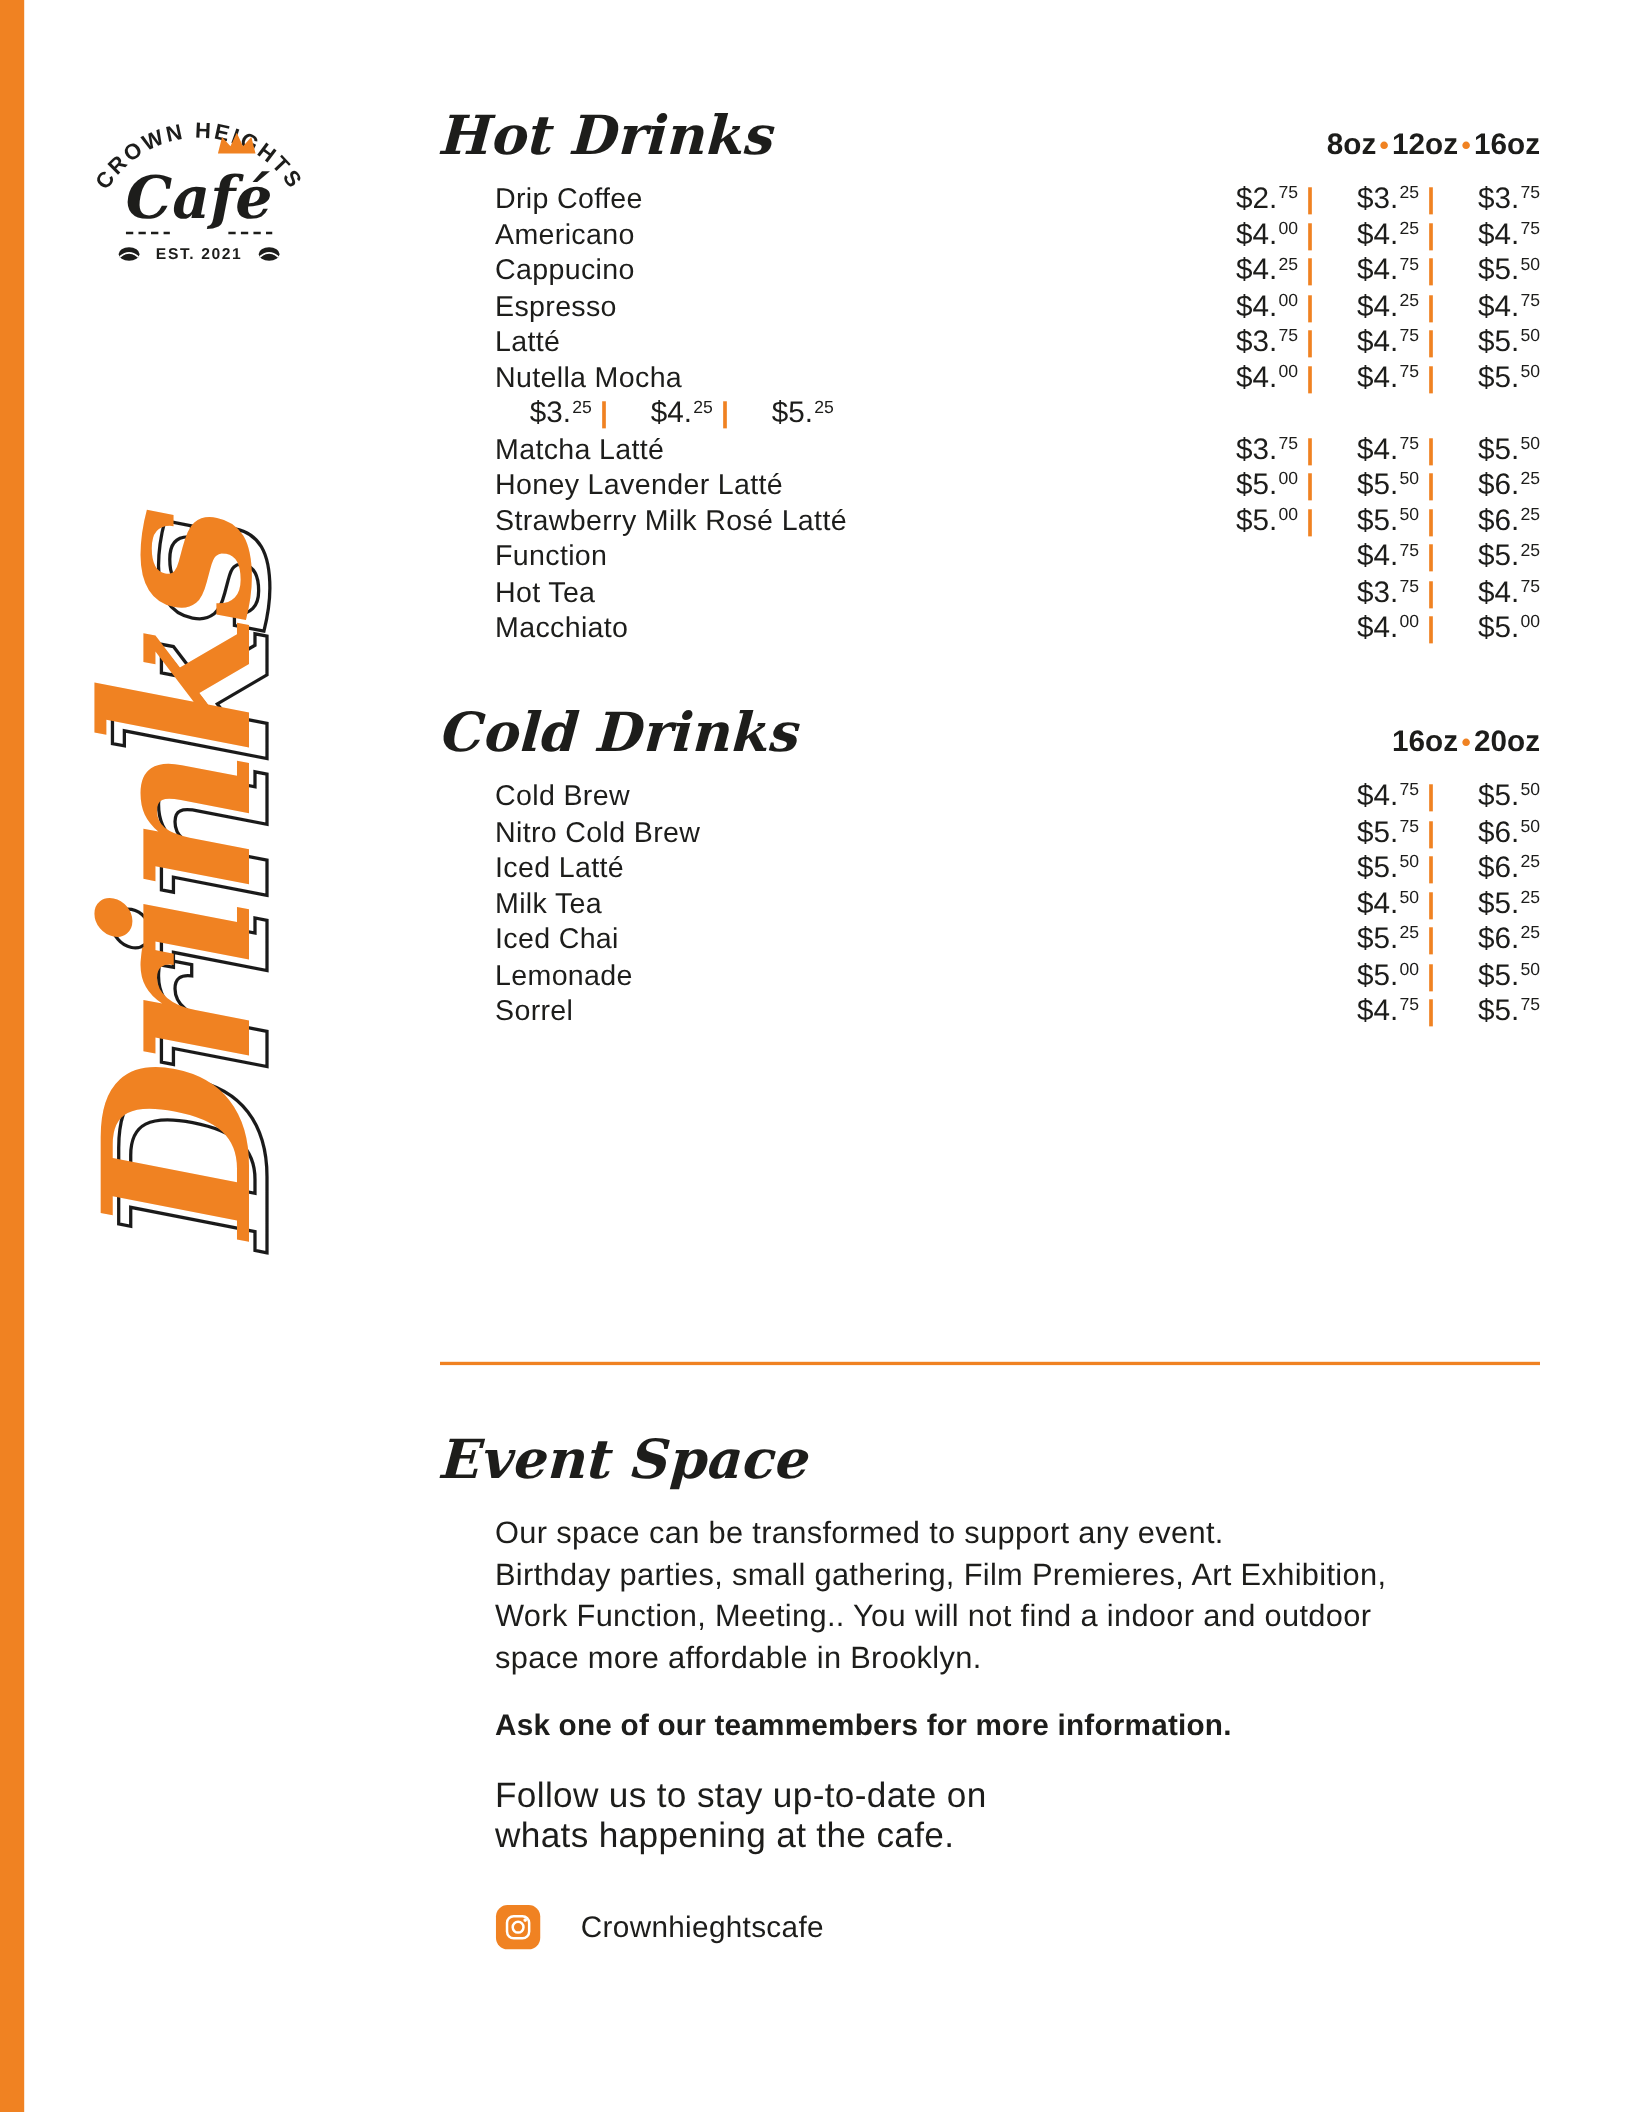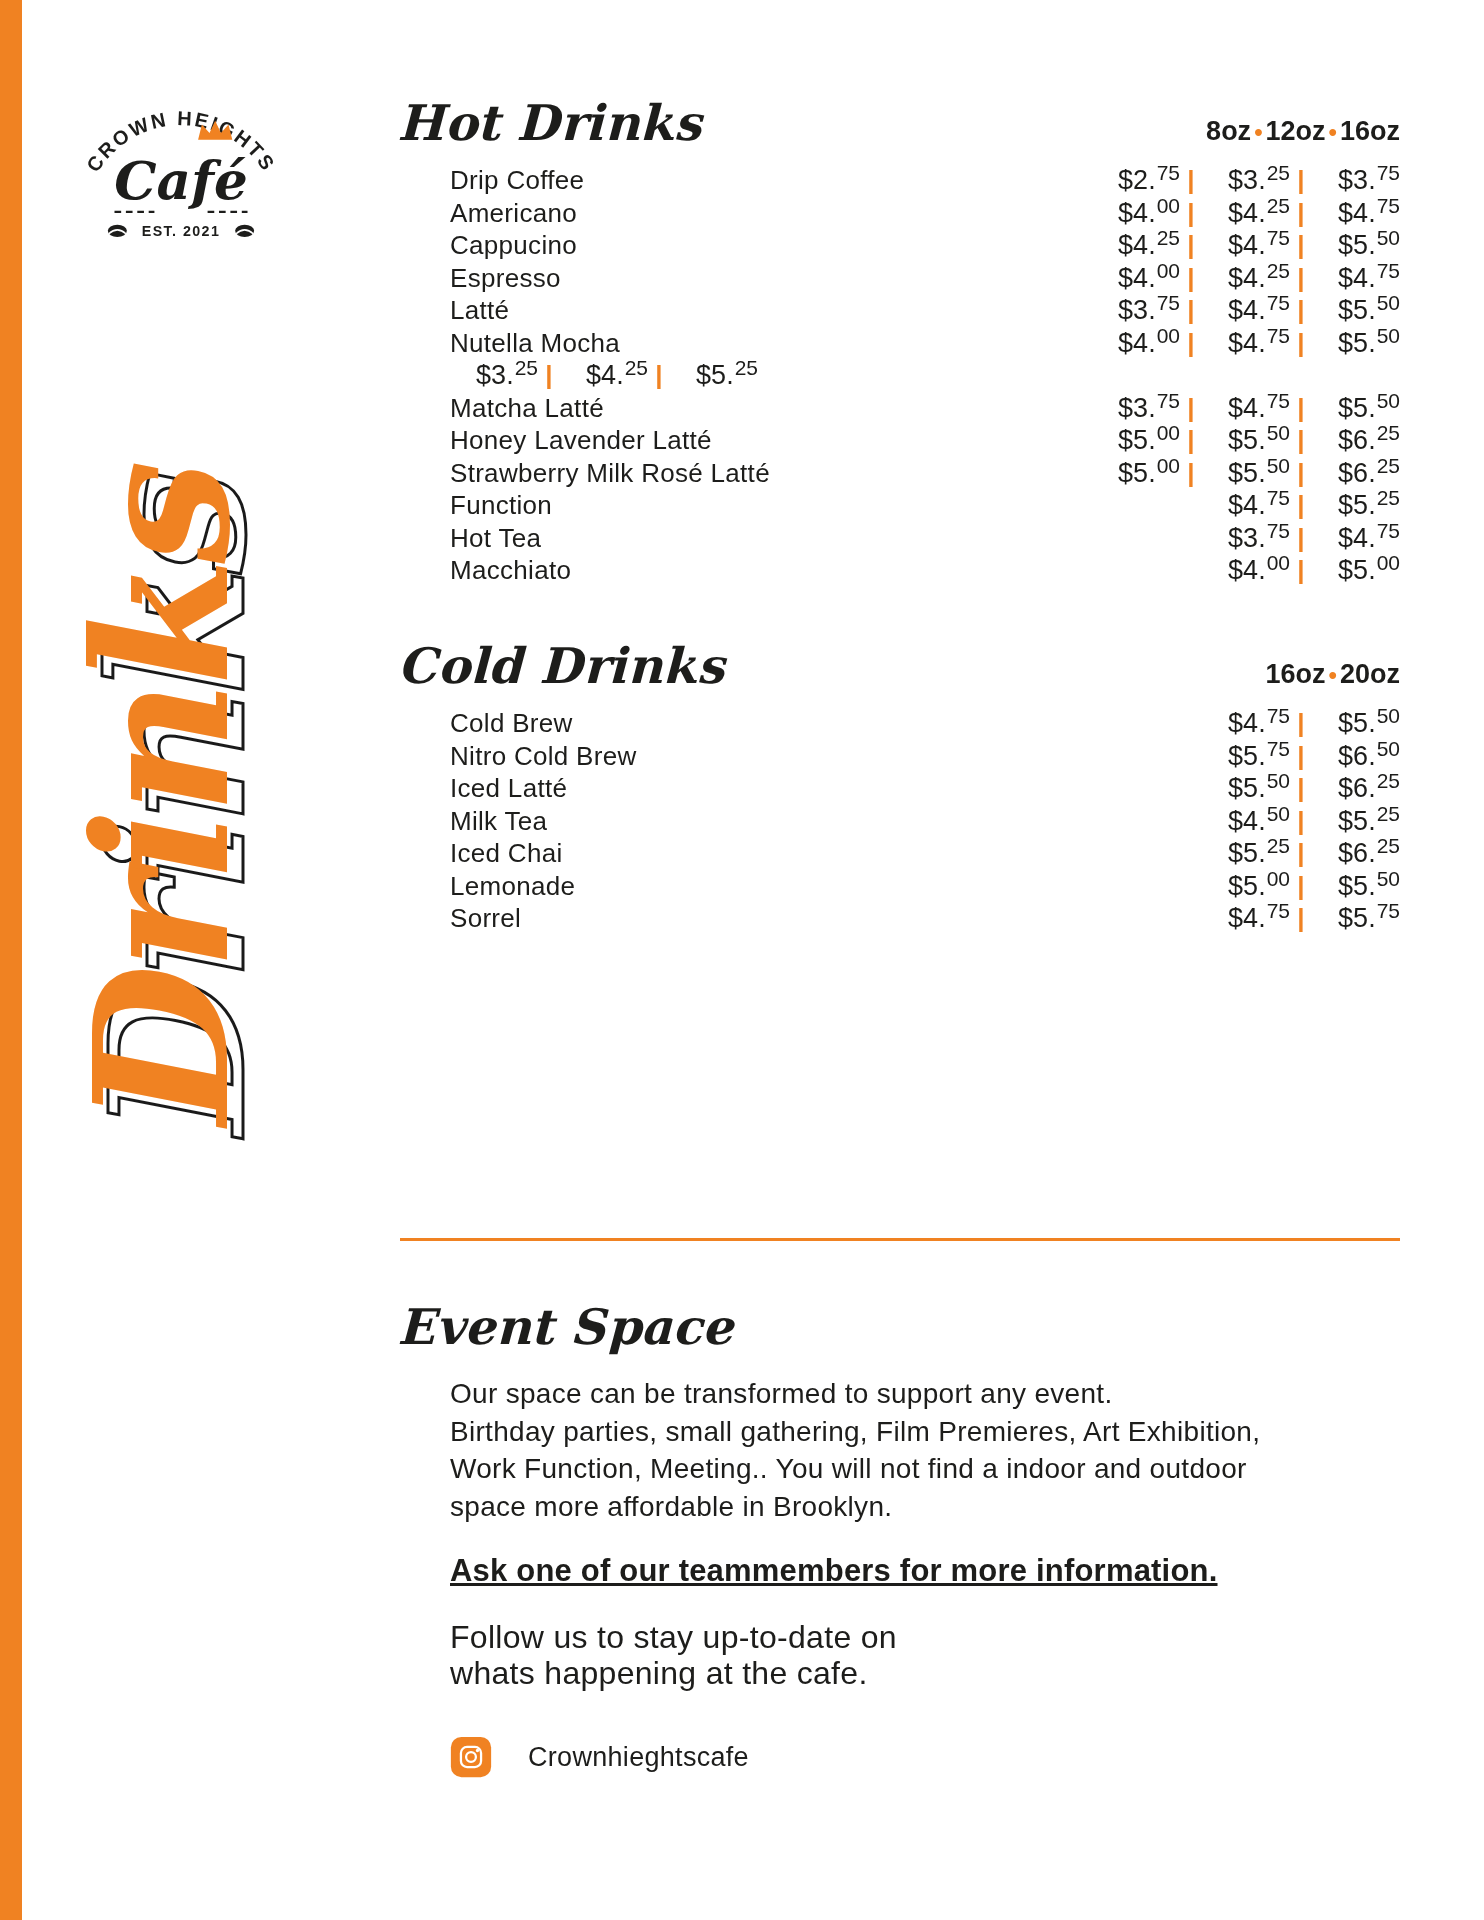--- a/index.html
+++ b/index.html
@@ -32,30 +32,30 @@
   .script-title { font-family:"DejaVu Serif",serif; font-style:italic; font-weight:bold;
     font-size:49px; line-height:1.15; transform:skewX(-4deg); transform-origin:left bottom; }
   .sizes { font-weight:bold; font-size:27px; white-space:nowrap; }
   .sizes .dot { color:var(--accent); font-size:24px; padding:0 3px; }
 
   .menu-list { margin:14px 0 0 50px; }
   .menu-row { display:flex; align-items:baseline; height:32.5px; font-size:26px; }
   .item-name { flex:1; letter-spacing:0.3px; }
   .item-prices { display:flex; justify-content:flex-end; align-items:baseline; }
   .price { width:88px; text-align:right; font-size:27px; white-space:nowrap; }
-  .p-c { font-size:21px; position:relative; top:-9px; margin-left:1px; vertical-align:baseline; line-height:0; }
+  .p-c { font-size:16px; position:relative; top:-9px; margin-left:1px; vertical-align:baseline; line-height:0; }
   .sep { color:var(--accent); width:22px; text-align:center; font-weight:bold; font-size:26px; }
 
   .cold-head { margin-top:50px; }
 
   .divider { width:100%; border:none; border-top:3px solid var(--accent); margin:302px 0 0 0; }
 
   .event-title { margin-top:58px; }
   .event-body { margin:20px 0 0 50px; font-size:28px; line-height:37.5px; white-space:pre-line; letter-spacing:0.3px; }
-  .event-cta { margin:28px 0 0 50px; font-size:31px; font-weight:bold; letter-spacing:0.2px;text-decoration:underline; }
+  .event-cta { margin:28px 0 0 50px; font-size:27px; font-weight:bold; letter-spacing:0.2px; }
   .event-follow { margin:30px 0 0 50px; font-size:32px; line-height:36px; white-space:pre-line; letter-spacing:0.3px; }
 
   .ig-row { display:flex; align-items:center; gap:20px; margin:45px 0 0 50px; }
   .ig-icon { width:42px; height:42px; display:block; }
   .ig-handle { font-size:27px; letter-spacing:0.3px;margin-left:16px; }
 </style>
 </head>
 <body>
 
 <div class="page">

